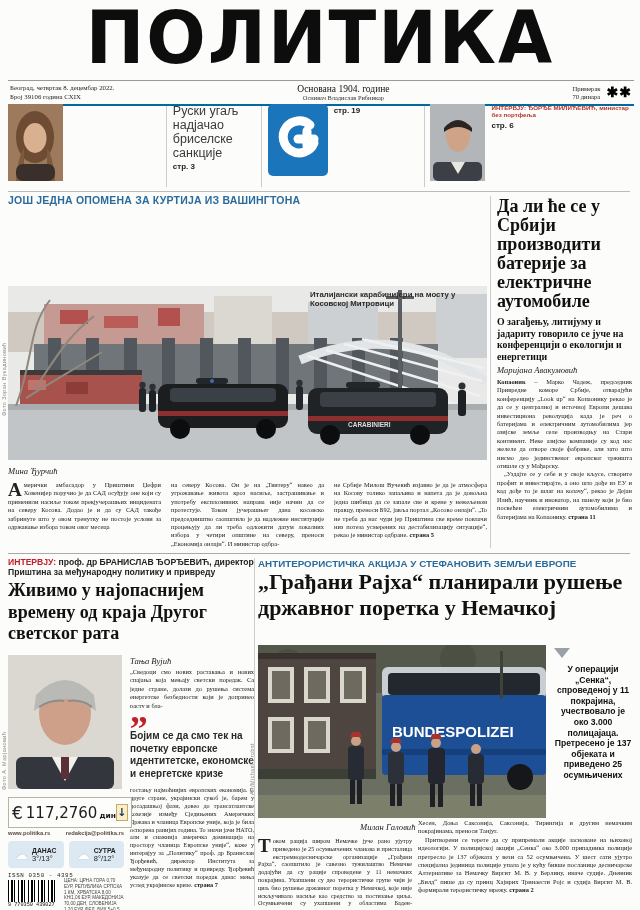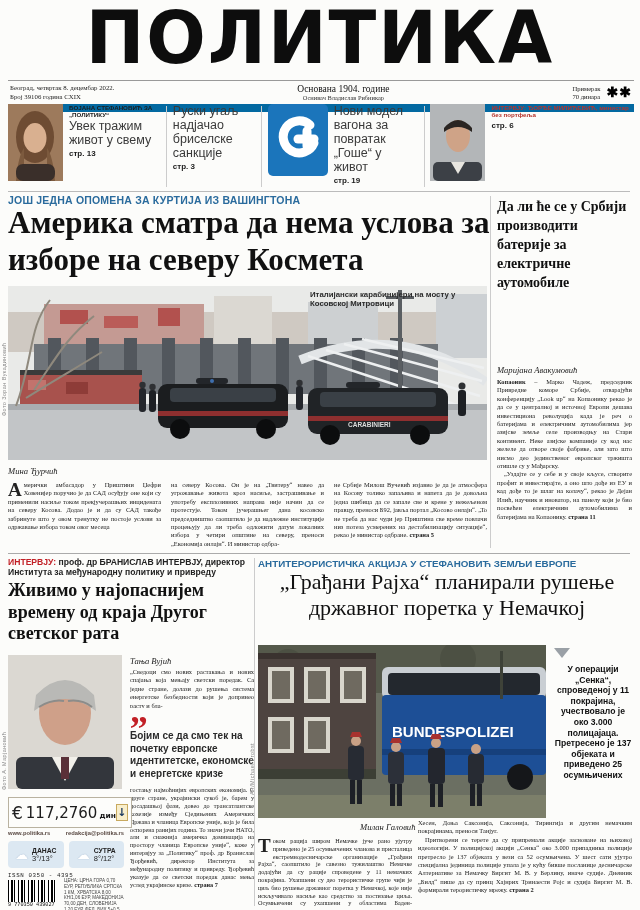--- a/index.html
+++ b/index.html
@@ -7,21 +7,21 @@
         font-family:"Liberation Serif",serif;color:#1a1a1a;margin:0 auto;}
   .abs{position:absolute;}
 
   
   .masthead{top:-6px;left:0;width:640px;text-align:center;
     font-family:"DejaVu Sans",sans-serif;font-weight:bold;font-size:70px;line-height:84px;
     letter-spacing:2px;color:#0d0d0d;transform:scaleY(1.04);transform-origin:top center;}
 
   
   .dateline{top:80px;left:8px;width:622px;height:21px;border-top:1px solid #999;
-    border-bottom:8px solid #0369a1;display:flex;justify-content:space-between;align-items:center;padding:1px 2px;}
+    border-bottom:2px solid #0369a1;display:flex;justify-content:space-between;align-items:center;padding:1px 2px;}
   .dl-left div{font-size:6.8px;line-height:8.2px;color:#222;}
   .dl-center{text-align:center;}
   .dl-founded{font-size:9.5px;line-height:10px;color:#111;}
   .dl-founder{font-size:6.4px;line-height:8px;color:#333;}
   .dl-right{display:flex;align-items:center;gap:6px;}
   .dl-price div{font-size:6.6px;line-height:8px;color:#222;text-align:left;}
   .dl-stars{font-size:14px;font-weight:bold;letter-spacing:1px;color:#000;}
 
   
   .teasers{top:104px;left:8px;width:622px;height:85px;display:flex;align-items:stretch;
@@ -59,21 +59,21 @@
   .lead-byline{top:466px;left:8px;}
   .lead-cols{top:481px;left:8px;width:479px;height:72px;display:flex;gap:10px;overflow:hidden;}
   .lead-cols .col{flex:1 1 0;overflow:hidden;}
 
   .vrule1{top:196px;left:490px;width:1px;height:352px;background:#ccc;}
   .hrule1{top:553px;left:8px;width:622px;height:1px;background:#aaa;}
   .vrule2{top:558px;left:254px;width:1px;height:348px;background:#ccc;}
 
   
   .bat{left:497px;width:135px;}
-  .bat-headline{top:197px;font-weight:bold;font-size:14px;line-height:19px;color:#111;}
+  .bat-headline{top:197px;font-weight:bold;font-size:18px;line-height:19px;color:#111;}
   .bat-deck{top:316px;font-weight:bold;font-size:9.8px;line-height:11.5px;color:#111;}
   .bat-byline{top:365px;}
   .bat-body{top:378px;height:167px;overflow:hidden;}
   .bat-body .p2{text-indent:7px;}
   .leadin{font-weight:bold;}
 
   
   .int-kick{top:557px;left:8px;width:246px;font-family:"Liberation Sans",sans-serif;
     font-weight:bold;font-size:8.6px;line-height:10px;color:#222;}
   .int-kick .red{color:#c22026;}
@@ -82,21 +82,21 @@
   .int-byline{top:656px;left:130px;}
   .int-b1{top:668px;left:130px;width:124px;height:40px;overflow:hidden;}
   .quote{top:700px;left:130px;width:124px;}
   .qmark{font-size:36px;line-height:20px;font-weight:bold;color:#c22026;font-family:"Liberation Serif",serif;height:20px;}
   .qtext{font-family:"Liberation Sans",sans-serif;font-weight:bold;font-size:10px;line-height:12.6px;color:#2b2b2b;margin-top:10px;}
   .int-b2{top:786px;left:130px;width:124px;height:120px;overflow:hidden;font-size:6.2px;line-height:7.9px;}
   .int-cred{top:700px;left:1px;height:90px;}
 
   
   .reich-kick{top:558px;left:258px;font-size:9.8px;}
-  .reich-headline{top:569px;left:258px;width:378px;font-weight:normal;font-size:22px;line-height:26px;color:#111;text-align:center;}
+  .reich-headline{top:569px;left:258px;width:378px;font-weight:bold;font-size:22px;line-height:26px;color:#111;}
   .reich-photo{top:645px;left:258px;width:288px;height:173px;overflow:hidden;}
   .reich-cred{top:700px;left:249px;height:95px;}
   .factbox{top:648px;left:554px;width:78px;font-family:"Liberation Sans",sans-serif;text-align:center;}
   .fact-tri{width:0;height:0;border-left:8px solid transparent;border-right:8px solid transparent;
     border-top:10px solid #9aa0a6;margin-bottom:6px;}
   .fact-text{font-weight:bold;font-size:8.6px;line-height:10.6px;color:#111;}
   .reich-byline{top:822px;left:360px;}
   .reich-c1{top:837px;left:258px;width:154px;height:71px;overflow:hidden;font-size:6.2px;line-height:7.8px;}
   .reich-c2{top:819px;left:418px;width:214px;height:89px;overflow:hidden;}
   .reich-c2 .p2{text-indent:7px;}
@@ -155,25 +155,20 @@
         <svg width="55" height="77" viewBox="0 0 55 77" preserveAspectRatio="none">
           <rect width="55" height="77" fill="#9d7a5c"></rect>
           <rect width="55" height="77" fill="url(#gw)" opacity="0"></rect>
           <ellipse cx="27" cy="33" rx="19" ry="26" fill="#6e4c33"></ellipse>
           <ellipse cx="27" cy="34" rx="11.5" ry="15" fill="#d9b090"></ellipse>
           <path d="M8,77 Q10,52 16,44 L16,77 Z" fill="#7c5a3e"></path>
           <path d="M47,77 Q45,52 39,44 L39,77 Z" fill="#7c5a3e"></path>
           <rect x="8" y="60" width="39" height="17" rx="7" fill="#3a2f2a"></rect>
         </svg>
       </div>
-      <div class="tbody">
-        <div class="tkick">БОЈАНА СТЕФАНОВИЋ ЗА „ПОЛИТИКУ“</div>
-        <div class="ttitle">Увек тражим живот у свему</div>
-        <div class="tpage">стр. 13</div>
-      </div>
     </div>
     <div class="vdiv"></div>
     <div class="teaser t2">
       <div class="tbody">
         <div class="ttitle">Руски угаљ надјачао бриселске санкције</div>
         <div class="tpage">стр. 3</div>
       </div>
     </div>
     <div class="vdiv"></div>
     <div class="teaser t3">
@@ -181,21 +176,20 @@
         <svg width="60" height="72" viewBox="0 0 60 72">
           <rect width="60" height="72" rx="5" fill="#1b75bb"></rect>
           <g stroke="#ffffff" stroke-width="9" fill="none" stroke-linecap="round">
             <path d="M42,21 A16,16 0 1 0 46,39"></path>
             <path d="M30,35 h16"></path>
             <path d="M39,27 v15"></path>
           </g>
         </svg>
       </div>
       <div class="tbody">
-        <div class="ttitle">Нови модел вагона за повратак „Гоше“ у живот</div>
         <div class="tpage">стр. 19</div>
       </div>
     </div>
     <div class="vdiv"></div>
     <div class="teaser t4">
       <div class="tphoto">
         <svg width="55" height="77" viewBox="0 0 55 77" preserveAspectRatio="none">
           <rect width="55" height="77" fill="#b3b6b8"></rect>
           <ellipse cx="28" cy="32" rx="12" ry="16" fill="#cfa387"></ellipse>
           <path d="M14,24 Q28,8 42,24 L42,28 Q28,18 14,28 Z" fill="#2a2522"></path>
@@ -204,21 +198,20 @@
         </svg>
       </div>
       <div class="tbody">
         <div class="tkick red">ИНТЕРВЈУ: ЂОРЂЕ МИЛИЋЕВИЋ, министар без портфеља</div>
         <div class="tpage">стр. 6</div>
       </div>
     </div>
   </div>
 
   <div class="abs kicker-blue lead-kicker">ЈОШ ЈЕДНА ОПОМЕНА ЗА КУРТИЈА ИЗ ВАШИНГТОНА</div>
-  <div class="abs lead-headline">Америка сматра да нема услова за изборе на северу Космета</div>
 
   <div class="abs main-photo">
     <svg width="479" height="174" viewBox="0 0 479 174" preserveAspectRatio="none">
       <rect width="479" height="174" fill="#e9eae8"></rect>
       <rect y="26" width="479" height="40" fill="#cfc9c2"></rect>
       <rect x="36" y="18" width="160" height="46" fill="#c49a93"></rect>
       <rect x="52" y="24" width="28" height="14" fill="#b2514e"></rect>
       <rect x="96" y="30" width="34" height="12" fill="#ba5c58"></rect>
       <rect x="150" y="22" width="22" height="18" fill="#b2514e"></rect>
       <rect x="206" y="10" width="58" height="54" fill="#dbd8d2"></rect>
@@ -278,27 +271,28 @@
     <div class="col dc">Амерички амбасадор у Приштини Џефри Ховенијер поручио је да САД осуђују оне који су применили насиље током прекјучерашњих инцидената на северу Косова. Додао је и да су САД такође забринуте што у овом тренутку не постоје услови за одржавање избора током овог месеца</div>
     <div class="col">на северу Косова. Он је на „Твитеру“ навео да угрожавање живота кроз насиље, застрашивање и употребу експлозивних направа није начин да се протестује. Током јучерашњег дана косовско председништво саопштило је да надлежне институције процењују да ли треба одложити датум локалних избора у четири општине на северу, преноси „Економија онлајн“. И министар одбра-</div>
     <div class="col"><span>не Србије Милош Вучевић изјавио је да је атмосфера на Косову толико запаљива и напета да је довољна једна шибица да се запале све и крене у нежељеном правцу, преноси Б92, јавља портал „Косово онлајн“. „То не треба да нас чуди јер Приштина све време повлачи низ потеза усмерених на дестабилизацију ситуације“, рекао је министар одбране.</span> <b class="pref">страна 5</b></div>
   </div>
 
   <div class="abs vrule1"></div>
   <div class="abs hrule1"></div>
   <div class="abs vrule2"></div>
 
   <div class="abs bat bat-headline">Да ли ће се у Србији производити батерије за електричне аутомобиле</div>
+  <div class="abs bat bat-deck">О загађењу, литијуму и јадариту говорило се јуче на конференцији о екологији и енергетици</div>
   <div class="abs bat bat-byline byline">Маријана Авакумовић</div>
   <div class="abs bat bat-body bt">
     <div class="p1"><span class="leadin">Копаоник</span><span> – Марко Чадеж, председник Привредне коморе Србије, отварајући конференцију „Look up“ на Копаонику рекао је да се у централној и источној Европи дешава инвестициона револуција када је реч о батеријама и електричним аутомобилима јер азијске земље селе производњу на Стари континент. Неке азијске компаније су код нас желеле да отворе своје фабрике, али зато што нисмо део јединственог европског тржишта отишле су у Мађарску.</span></div>
     <div class="p2"><span>„Уздајте се у себе и у своје кљусе, створите профит и инвестирајте, а оно што дође из ЕУ и кад дође то је шлаг на колачу“, рекао је Дејан Илић, научник и иноватор, на панелу који је био посвећен електричним аутомобилима и батеријама на Копаонику.</span> <b class="pref">страна 11</b></div>
   </div>
 
-  <div class="abs int-kick"><span class="red">ИНТЕРВЈУ:</span><span> проф. др БРАНИСЛАВ ИНТЕРВЈУ, директор Института за међународну политику и привреду</span></div>
+  <div class="abs int-kick"><span class="red">ИНТЕРВЈУ:</span><span> проф. др БРАНИСЛАВ ЂОРЂЕВИЋ, директор Приштина за међународну политику и привреду</span></div>
   <div class="abs int-headline">Живимо у најопаснијем времену од краја Другог светског рата</div>
   <div class="abs int-photo">
     <svg width="114" height="134" viewBox="0 0 114 134" preserveAspectRatio="none">
       <rect width="114" height="134" fill="#dbd8d2"></rect>
       <ellipse cx="57" cy="58" rx="26" ry="32" fill="#cfa089"></ellipse>
       <path d="M28,40 Q57,10 86,40 L88,56 Q57,32 26,56 Z" fill="#b9b9b6"></path>
       <path d="M31,52 Q44,44 56,46" stroke="#8c8c8a" stroke-width="2" fill="none"></path>
       <path d="M60,46 Q74,44 84,52" stroke="#8c8c8a" stroke-width="2" fill="none"></path>
       <rect x="8" y="102" width="98" height="32" rx="6" fill="#33363c"></rect>
       <polygon points="44,102 70,102 57,126" fill="#f2f0ea"></polygon>

